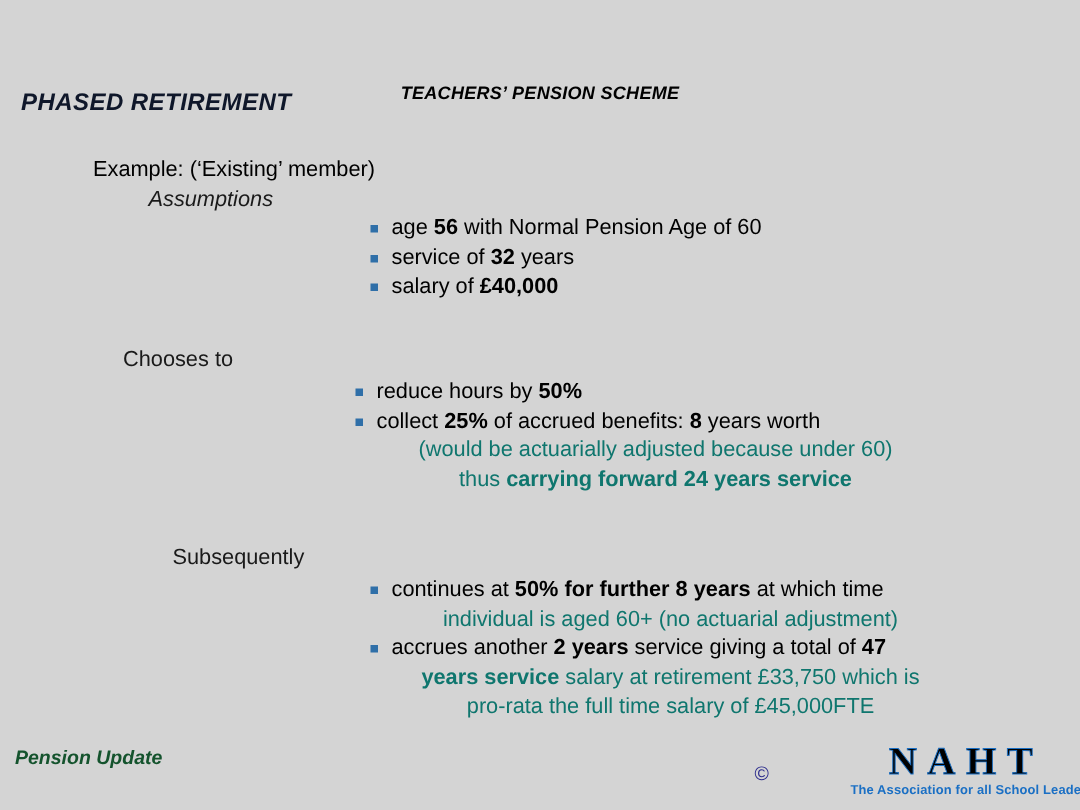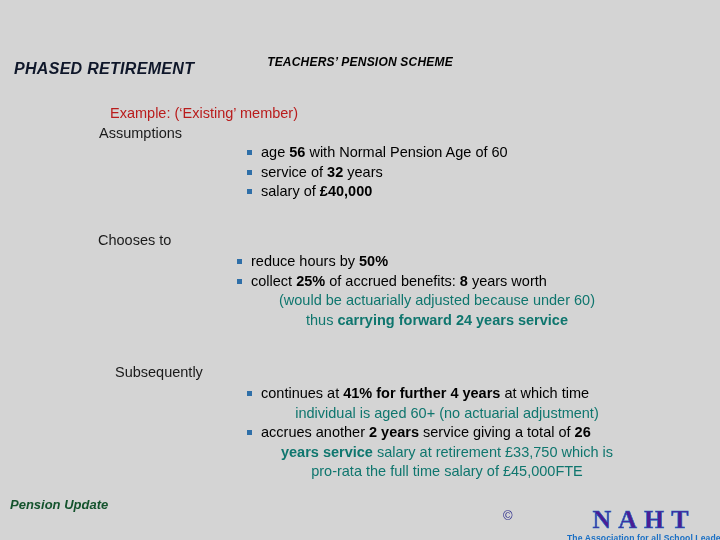--- a/index.html
+++ b/index.html
@@ -48,24 +48,23 @@
     letter-spacing: 0.3px;
     color: #0f172a;
     white-space: nowrap;
   }
 
   
   .block { position: absolute; }
 
   .lead-line {
     font-size: 14.5px;
-    color: #b91c1c;
+    color: #000000;
     white-space: nowrap;
     line-height: 19px;
-    margin-left: 48px;
   }
   .lead-sub {
     font-size: 14.5px;
     color: #1a1a1a;
     white-space: nowrap;
     line-height: 19px;
   }
 
   .bullet-list {
     list-style: none;
@@ -92,24 +91,24 @@
     font-size: 14.5px;
     line-height: 19.5px;
     color: #0f766e;
     white-space: nowrap;
     text-align: center;
   }
   b, .bold { font-weight: bold; }
 
   
   #block-example    { top: 104px; left: 62px; }
-  #block-assump-lbl { top: 124px; left: 99px; }
+  #block-assump-lbl { top: 124px; left: 99px; font-style: italic; }
   #block-assump     { top: 143px; left: 247px; }
 
-  #block-chooses-lbl{ top: 231px; left: 98px; }
+  #block-chooses-lbl{ top: 231px; left: 82px; }
   #block-chooses    { top: 252px; left: 237px; width: 400px; }
 
   #block-subs-lbl   { top: 363px; left: 115px; text-align: center; }
   #block-subs       { top: 384px; left: 247px; width: 400px; }
 
   
   .footer-note {
     position: absolute;
     left: 10px;
     top: 496px;
@@ -133,27 +132,26 @@
   .naht-logo {
     position: absolute;
     left: 567px;
     top: 495px;
     width: 148px;
     text-align: center;
   }
   .naht-word {
     font-size: 26px;
     font-weight: bold;
-    color: #4c1d95;
+    color: #000000;
     letter-spacing: 7px;
     line-height: 26px;
     font-family: "Liberation Serif", serif;
     -webkit-text-stroke: 0.6px #1a6fc4;
     padding-left: 6px;
-    margin-top: 12px;
   }
   .naht-tagline {
     margin-top: 0px;
     font-size: 8.6px;
     font-weight: bold;
     color: #1a6fc4;
     line-height: 11px;
     white-space: nowrap;
     letter-spacing: 0.1px;
   }
@@ -204,28 +202,28 @@
       <span>thus </span><b>carrying forward 24 years service</b>
     </div>
   </div>
 
   <div class="block lead-sub" id="block-subs-lbl">Subsequently</div>
 
   <div class="block" id="block-subs">
     <ul class="bullet-list">
       <li class="bullet-item">
         <span class="bullet-mark"></span>
-        <span>continues at </span><b>41% for further 4 years</b><span> at which time</span>
+        <span>continues at </span><b>50% for further 8 years</b><span> at which time</span>
       </li>
     </ul>
     <div class="cont-line">individual is aged 60+ (no actuarial adjustment)</div>
     <ul class="bullet-list">
       <li class="bullet-item">
         <span class="bullet-mark"></span>
-        <span>accrues another </span><b>2 years</b><span> service giving a total of </span><b>26</b>
+        <span>accrues another </span><b>2 years</b><span> service giving a total of </span><b>47</b>
       </li>
     </ul>
     <div class="cont-line">
       <b>years service</b><span> salary at retirement £33,750 which is</span>
     </div>
     <div class="cont-line">pro-rata the full time salary of £45,000FTE</div>
   </div>
 
   <div class="footer-note">
     <span>Pension Update</span>

